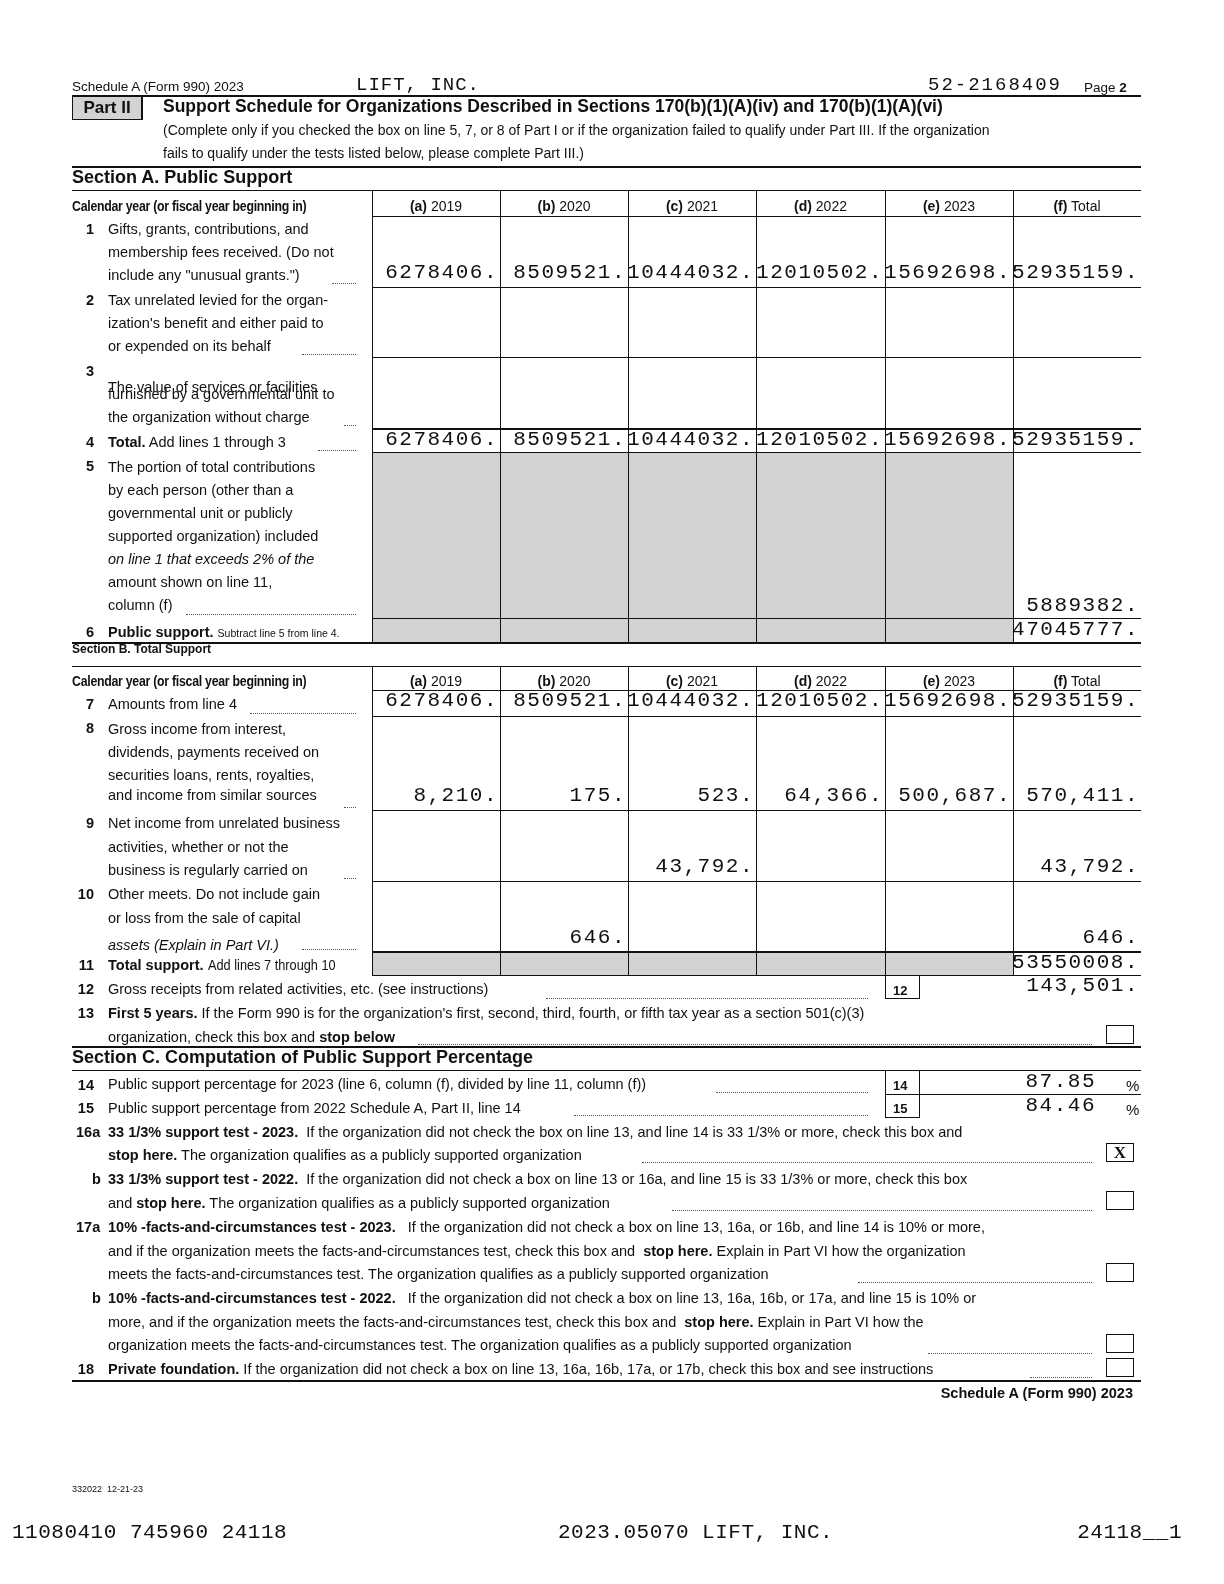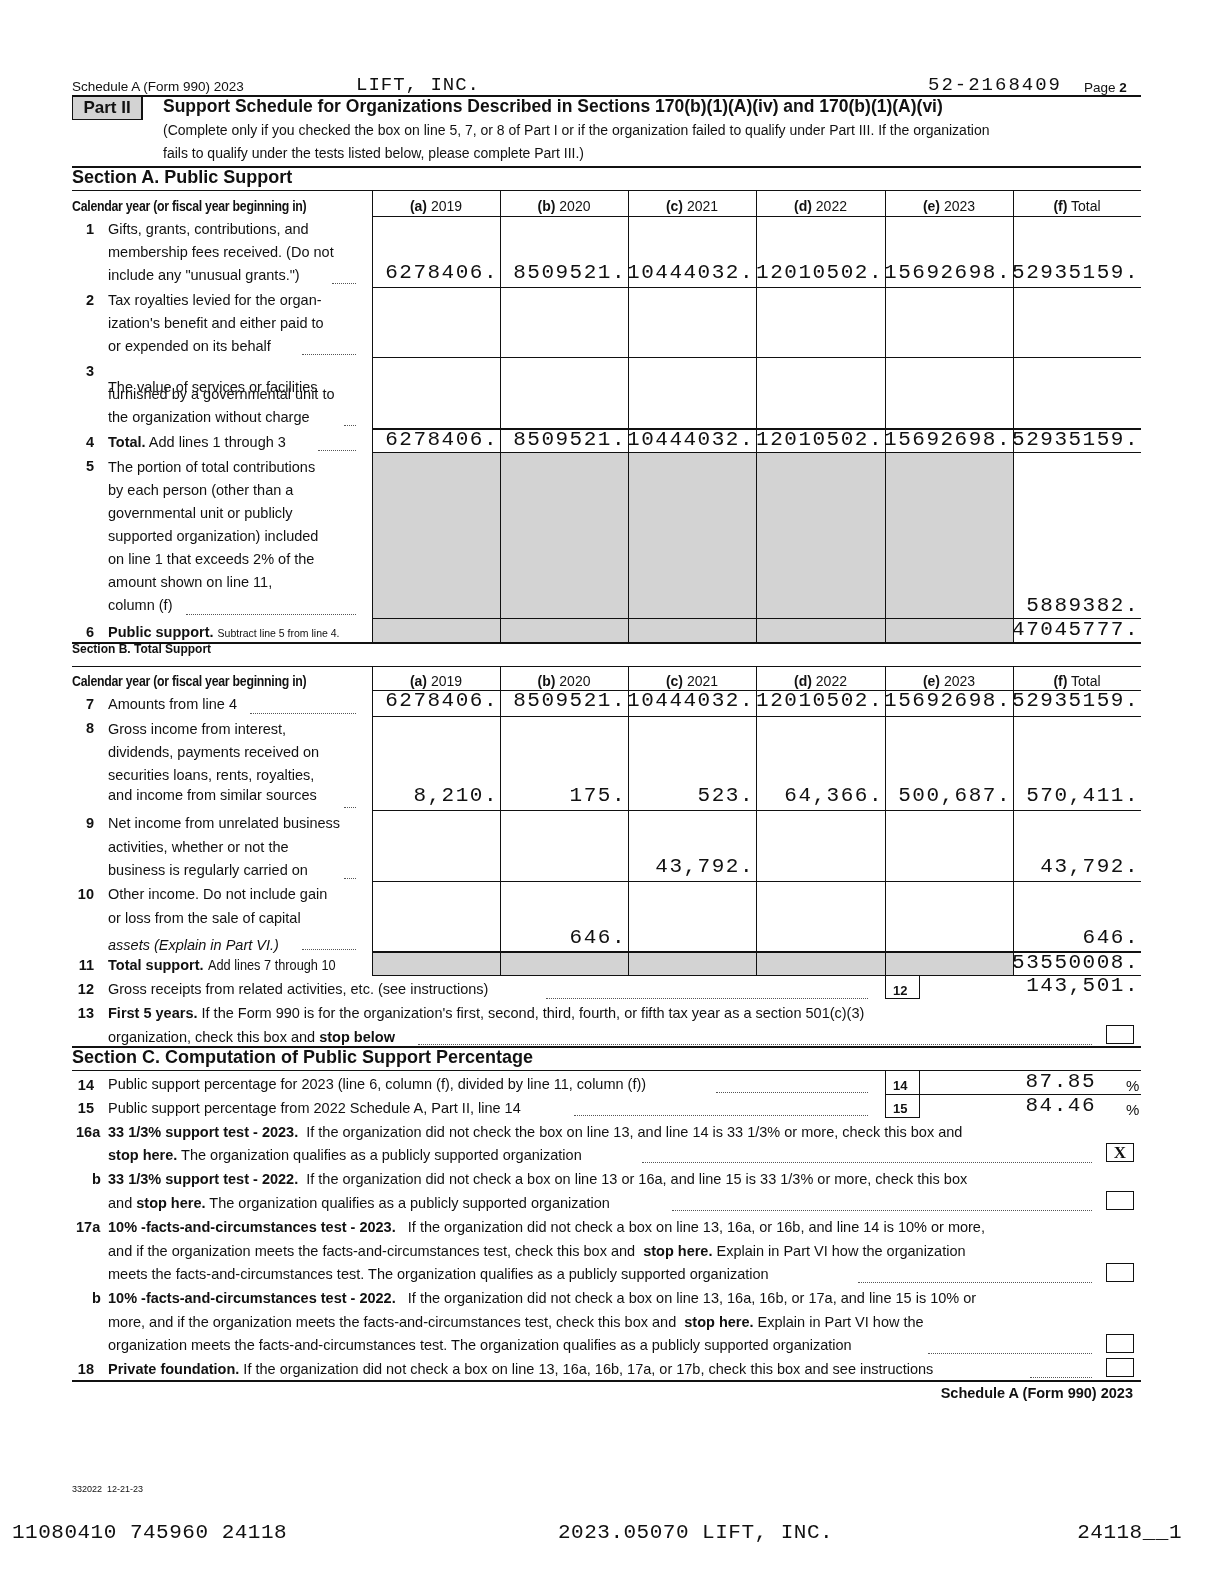--- a/index.html
+++ b/index.html
@@ -75,21 +75,21 @@
 <div class="lbl" style="left:108px; top:264px;">include any "unusual grants.")</div>
 <div class="dots" style="left:332px; top:282px; width:24px;"></div>
 <div class="cell-val" style="right:726px; top:261px;">6278406.</div>
 <div class="cell-val" style="right:598px; top:261px;">8509521.</div>
 <div class="cell-val" style="right:470px; top:261px;">10444032.</div>
 <div class="cell-val" style="right:341px; top:261px;">12010502.</div>
 <div class="cell-val" style="right:213px; top:261px;">15692698.</div>
 <div class="cell-val" style="right:85px; top:261px;">52935159.</div>
 
 <div class="num" style="left:74px; top:292px;">2</div>
-<div class="lbl" style="left:108px; top:289px;">Tax royalties levied for the organ-</div>
+<div class="lbl" style="left:108px; top:289px;">Tax unrelated levied for the organ-</div>
 <div class="lbl" style="left:108px; top:312px;">ization's benefit and either paid to</div>
 <div class="lbl" style="left:108px; top:335px;">or expended on its behalf</div>
 <div class="dots" style="left:302px; top:353px; width:54px;"></div>
 
 <div class="num" style="left:74px; top:363px;">3</div>
 <div class="lbl" style="left:108px; top:360px;margin-top:16px;">The value of services or facilities</div>
 <div class="lbl" style="left:108px; top:383px;">furnished by a governmental unit to</div>
 <div class="lbl" style="left:108px; top:406px;">the organization without charge</div>
 <div class="dots" style="left:344px; top:424px; width:12px;"></div>
 
@@ -101,21 +101,21 @@
 <div class="cell-val" style="right:470px; top:428px;">10444032.</div>
 <div class="cell-val" style="right:341px; top:428px;">12010502.</div>
 <div class="cell-val" style="right:213px; top:428px;">15692698.</div>
 <div class="cell-val" style="right:85px; top:428px;">52935159.</div>
 
 <div class="num" style="left:74px; top:458px;">5</div>
 <div class="lbl" style="left:108px; top:456px;">The portion of total contributions</div>
 <div class="lbl" style="left:108px; top:479px;">by each person (other than a</div>
 <div class="lbl" style="left:108px; top:502px;">governmental unit or publicly</div>
 <div class="lbl" style="left:108px; top:525px;">supported organization) included</div>
-<div class="lbl" style="left:108px; top:548px;">on line 1 that exceeds 2% of the</div>
+<div class="lbl" style="left:108px; top:548px;font-style:italic;">on line 1 that exceeds 2% of the</div>
 <div class="lbl" style="left:108px; top:571px;">amount shown on line 11,</div>
 <div class="lbl" style="left:108px; top:594px;">column (f)</div>
 <div class="dots" style="left:186px; top:613px; width:170px;"></div>
 <div class="cell-val" style="right:85px; top:594px;">5889382.</div>
 
 <div class="num" style="left:74px; top:624px;">6</div>
 <div class="lbl" style="left:108px; top:621px;"><b>Public support.</b> <span style="font-size:10.5px;">Subtract line 5 from line 4.</span></div>
 <div class="cell-val" style="right:85px; top:618px;">47045777.</div>
 
 <div class="abs b sans" style="left:72px; top:642px; font-size:12px;">Section B. Total Support</div>
@@ -170,21 +170,21 @@
 
 <div class="num" style="left:74px; top:815px;">9</div>
 <div class="lbl" style="left:108px; top:812px;">Net income from unrelated business</div>
 <div class="lbl" style="left:108px; top:836px;">activities, whether or not the</div>
 <div class="lbl" style="left:108px; top:859px;">business is regularly carried on</div>
 <div class="dots" style="left:344px; top:877px; width:12px;"></div>
 <div class="cell-val" style="right:470px; top:855px;">43,792.</div>
 <div class="cell-val" style="right:85px; top:855px;">43,792.</div>
 
 <div class="num" style="left:74px; top:886px;">10</div>
-<div class="lbl" style="left:108px; top:883px;">Other income. Do not include gain</div>
+<div class="lbl" style="left:108px; top:883px;">Other meets. Do not include gain</div>
 <div class="lbl" style="left:108px; top:907px;">or loss from the sale of capital</div>
 <div class="lbl" style="left:108px; top:934px;font-style:italic;">assets (Explain in Part VI.)</div>
 <div class="dots" style="left:302px; top:948px; width:54px;"></div>
 <div class="cell-val" style="right:598px; top:926px;">646.</div>
 <div class="cell-val" style="right:85px; top:926px;">646.</div>
 
 <div class="num" style="left:74px; top:957px;">11</div>
 <div class="lbl" style="left:108px; top:954px;"><b>Total support.</b> <span style="display:inline-block; transform:scaleX(0.88); transform-origin:left;">Add lines 7 through 10</span></div>
 <div class="cell-val" style="right:85px; top:951px;">53550008.</div>
 

